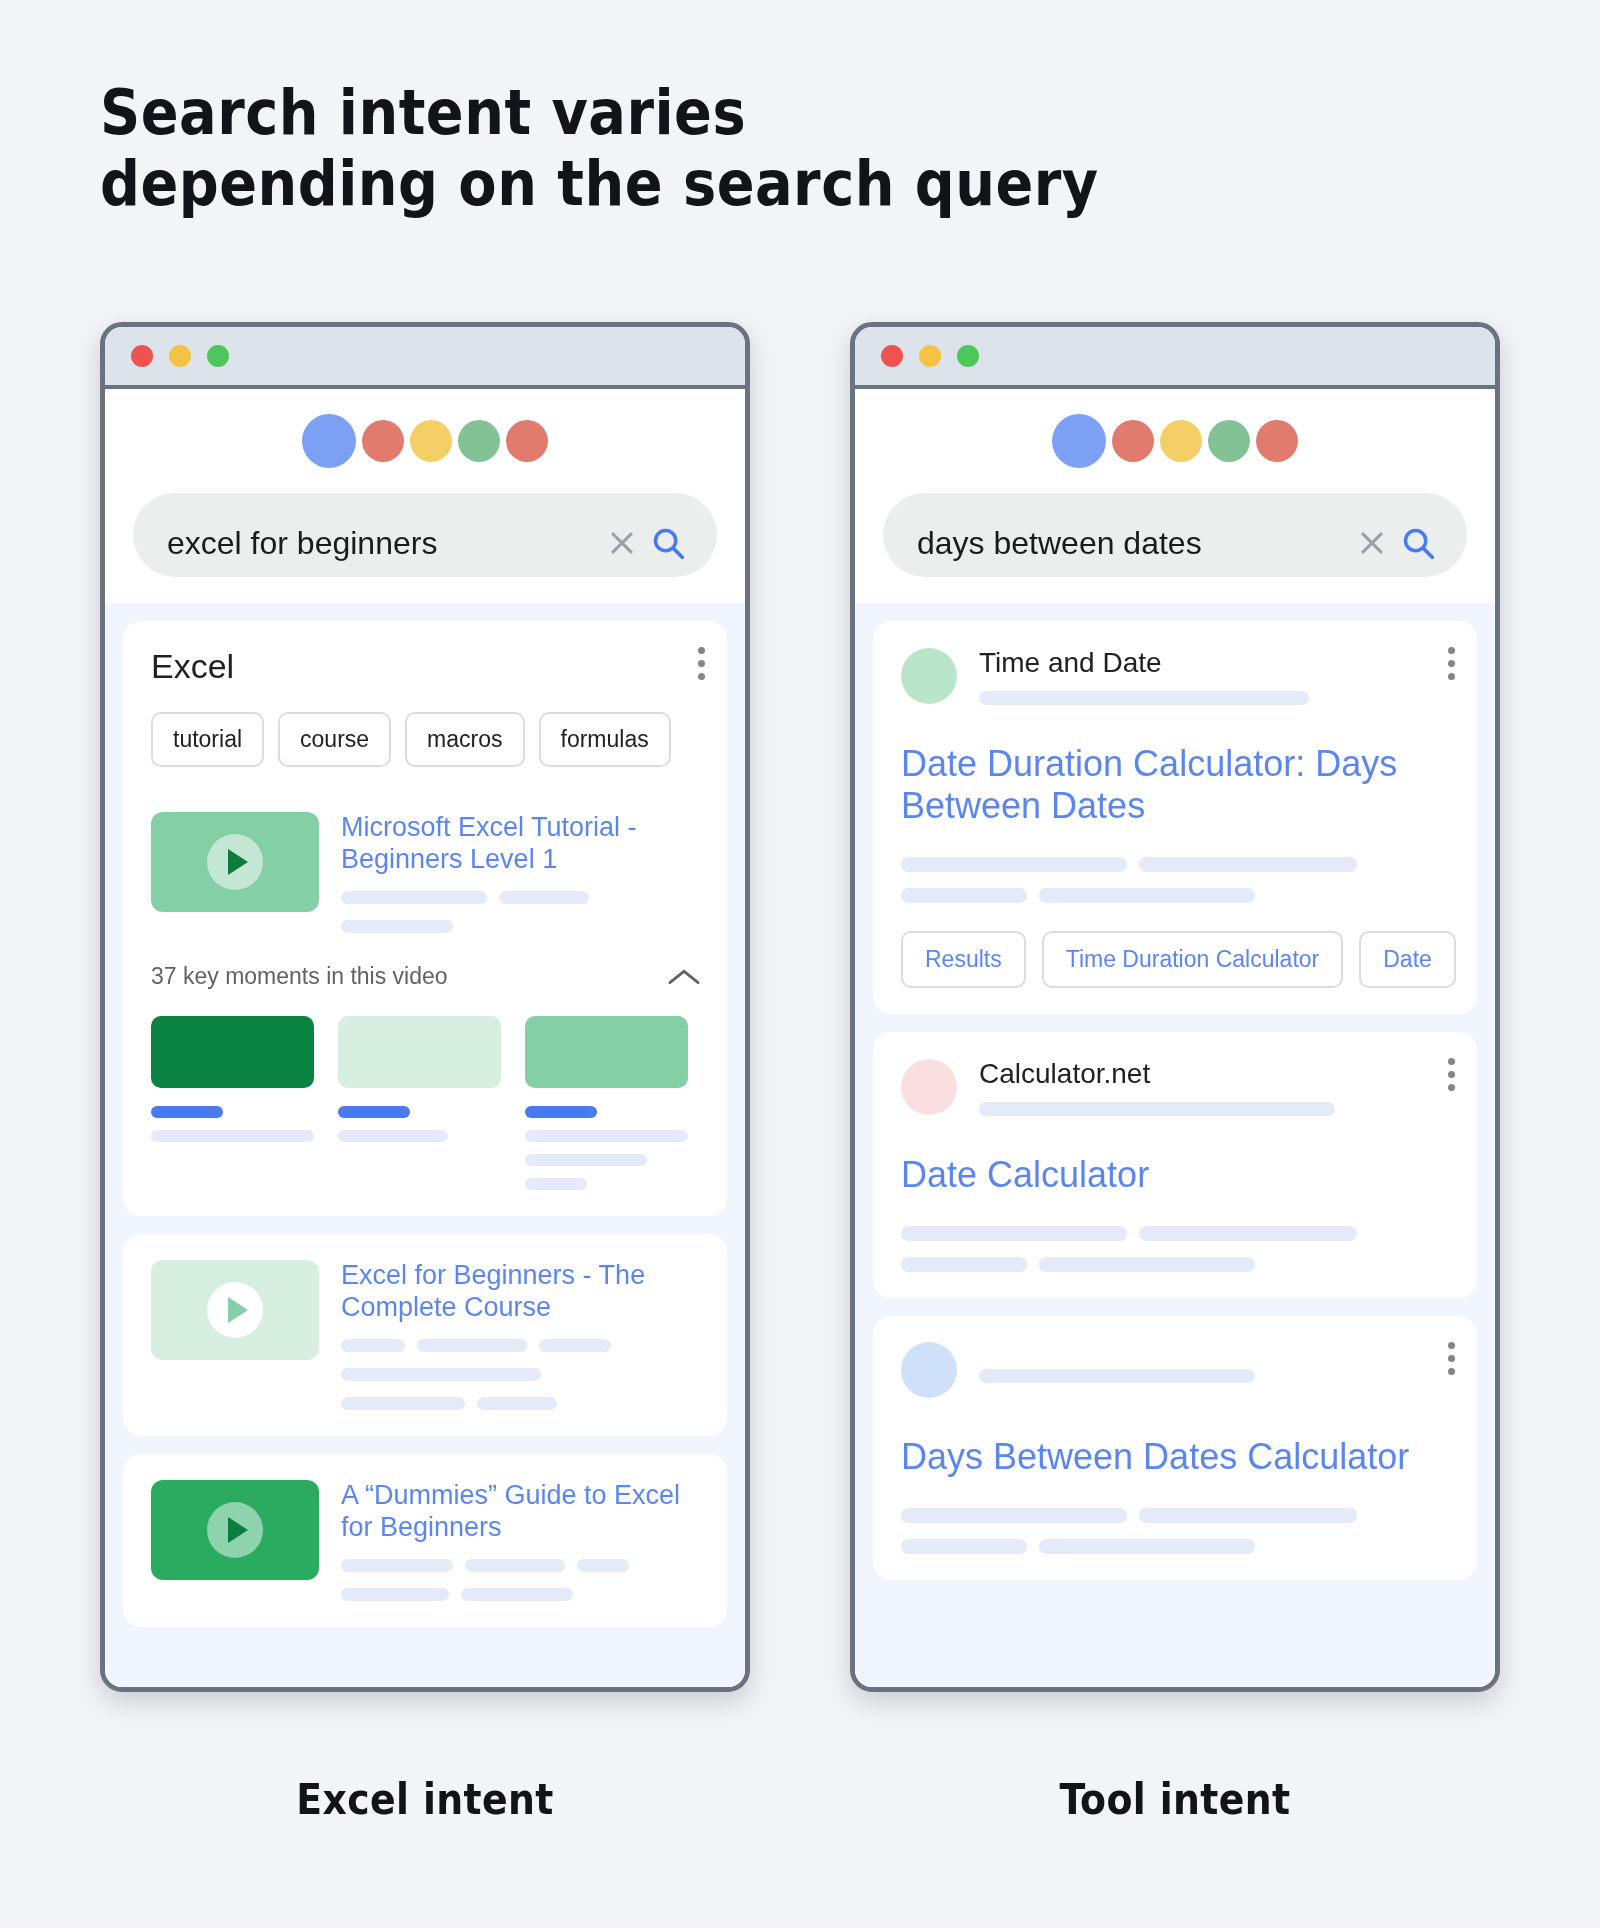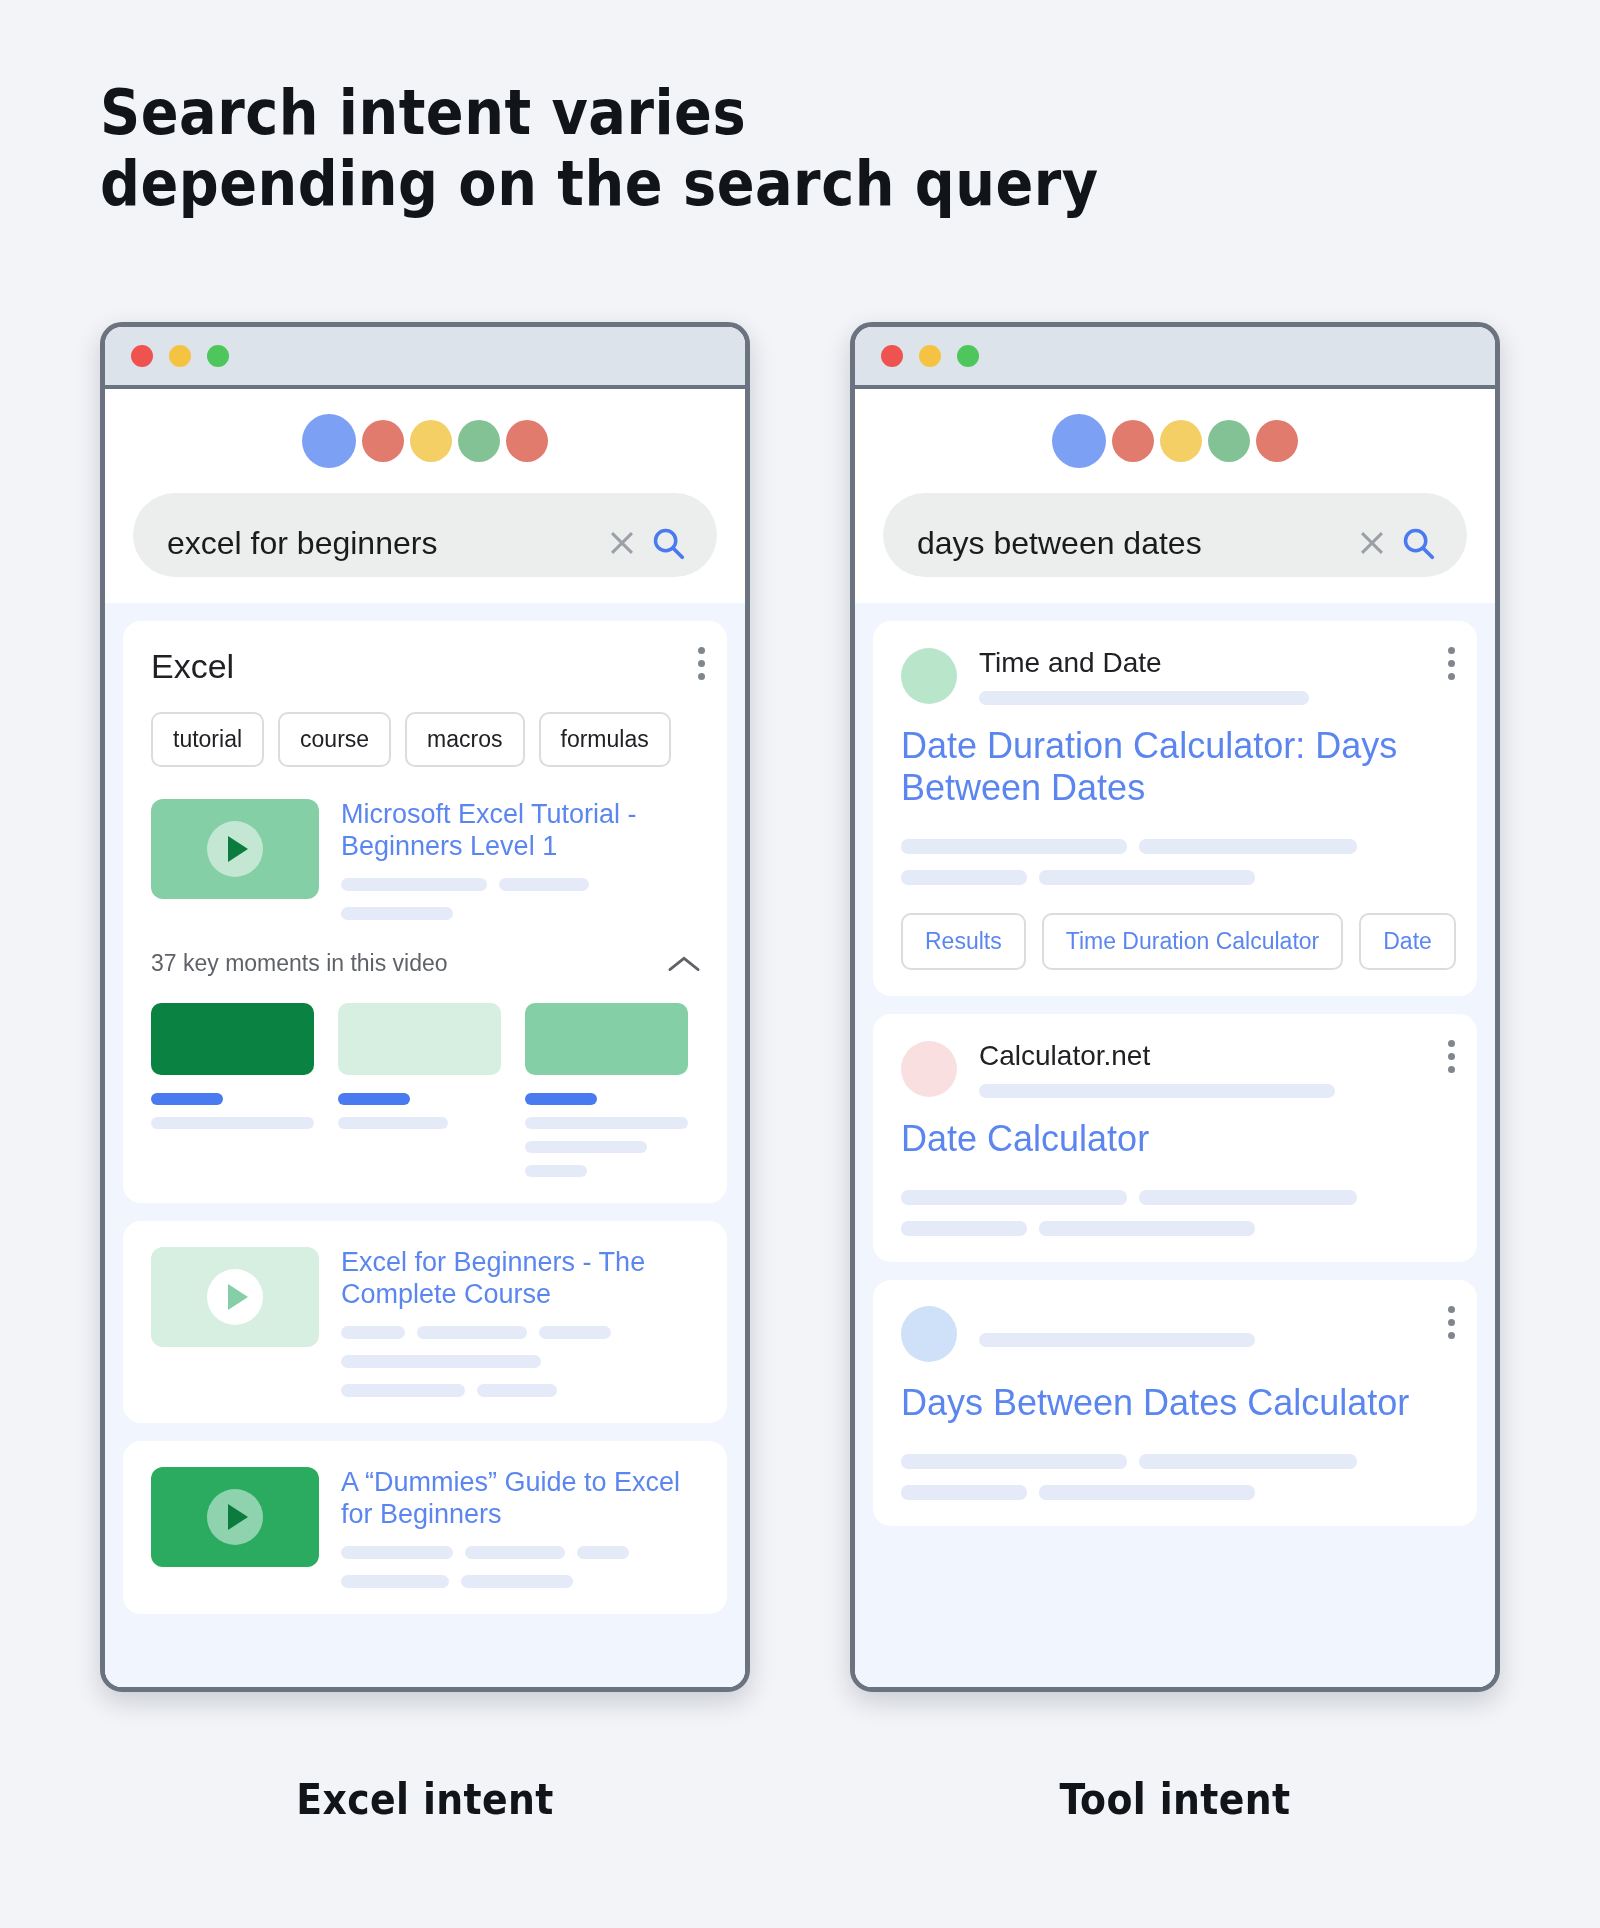--- a/index.html
+++ b/index.html
@@ -136,21 +136,21 @@
   .chips { display: flex; gap: 14px; margin-top: 26px; align-items: center; }
   .chip {
     border: 2px solid #dadce0;
     border-radius: 10px;
     padding: 12px 20px;
     font-size: 23px;
     color: #202124;
     white-space: nowrap;
   }
 
-  .vrow { display: flex; gap: 22px; margin-top: 32px; }
+  .vrow { display: flex; gap: 22px; margin-top: 45px; }
   .thumb {
     width: 168px;
     height: 100px;
     border-radius: 12px;
     flex: 0 0 auto;
     position: relative;
   }
   .thumb .play-circle {
     position: absolute;
     left: 50%; top: 50%;
@@ -186,21 +186,21 @@
   
   .site { display: flex; align-items: center; gap: 22px; }
   .favicon { width: 56px; height: 56px; border-radius: 50%; flex: 0 0 auto; }
   .site-col { flex: 1; min-width: 0; }
   .site-name { font-size: 28px; color: #202124; }
   .site-url { height: 14px; border-radius: 7px; background: #e4eaf8; margin-top: 12px; }
   .res-title {
     font-size: 36px;
     color: #5b86f0;
     line-height: 1.17;
-    margin-top: 20px;
+    margin-top: 38px;
   }
   .sitelinks { display: flex; gap: 16px; margin-top: 28px; }
   .sl {
     border: 2px solid #dadce0;
     border-radius: 10px;
     padding: 13px 22px;
     font-size: 23px;
     color: #5b86f0;
     white-space: nowrap;
   }

